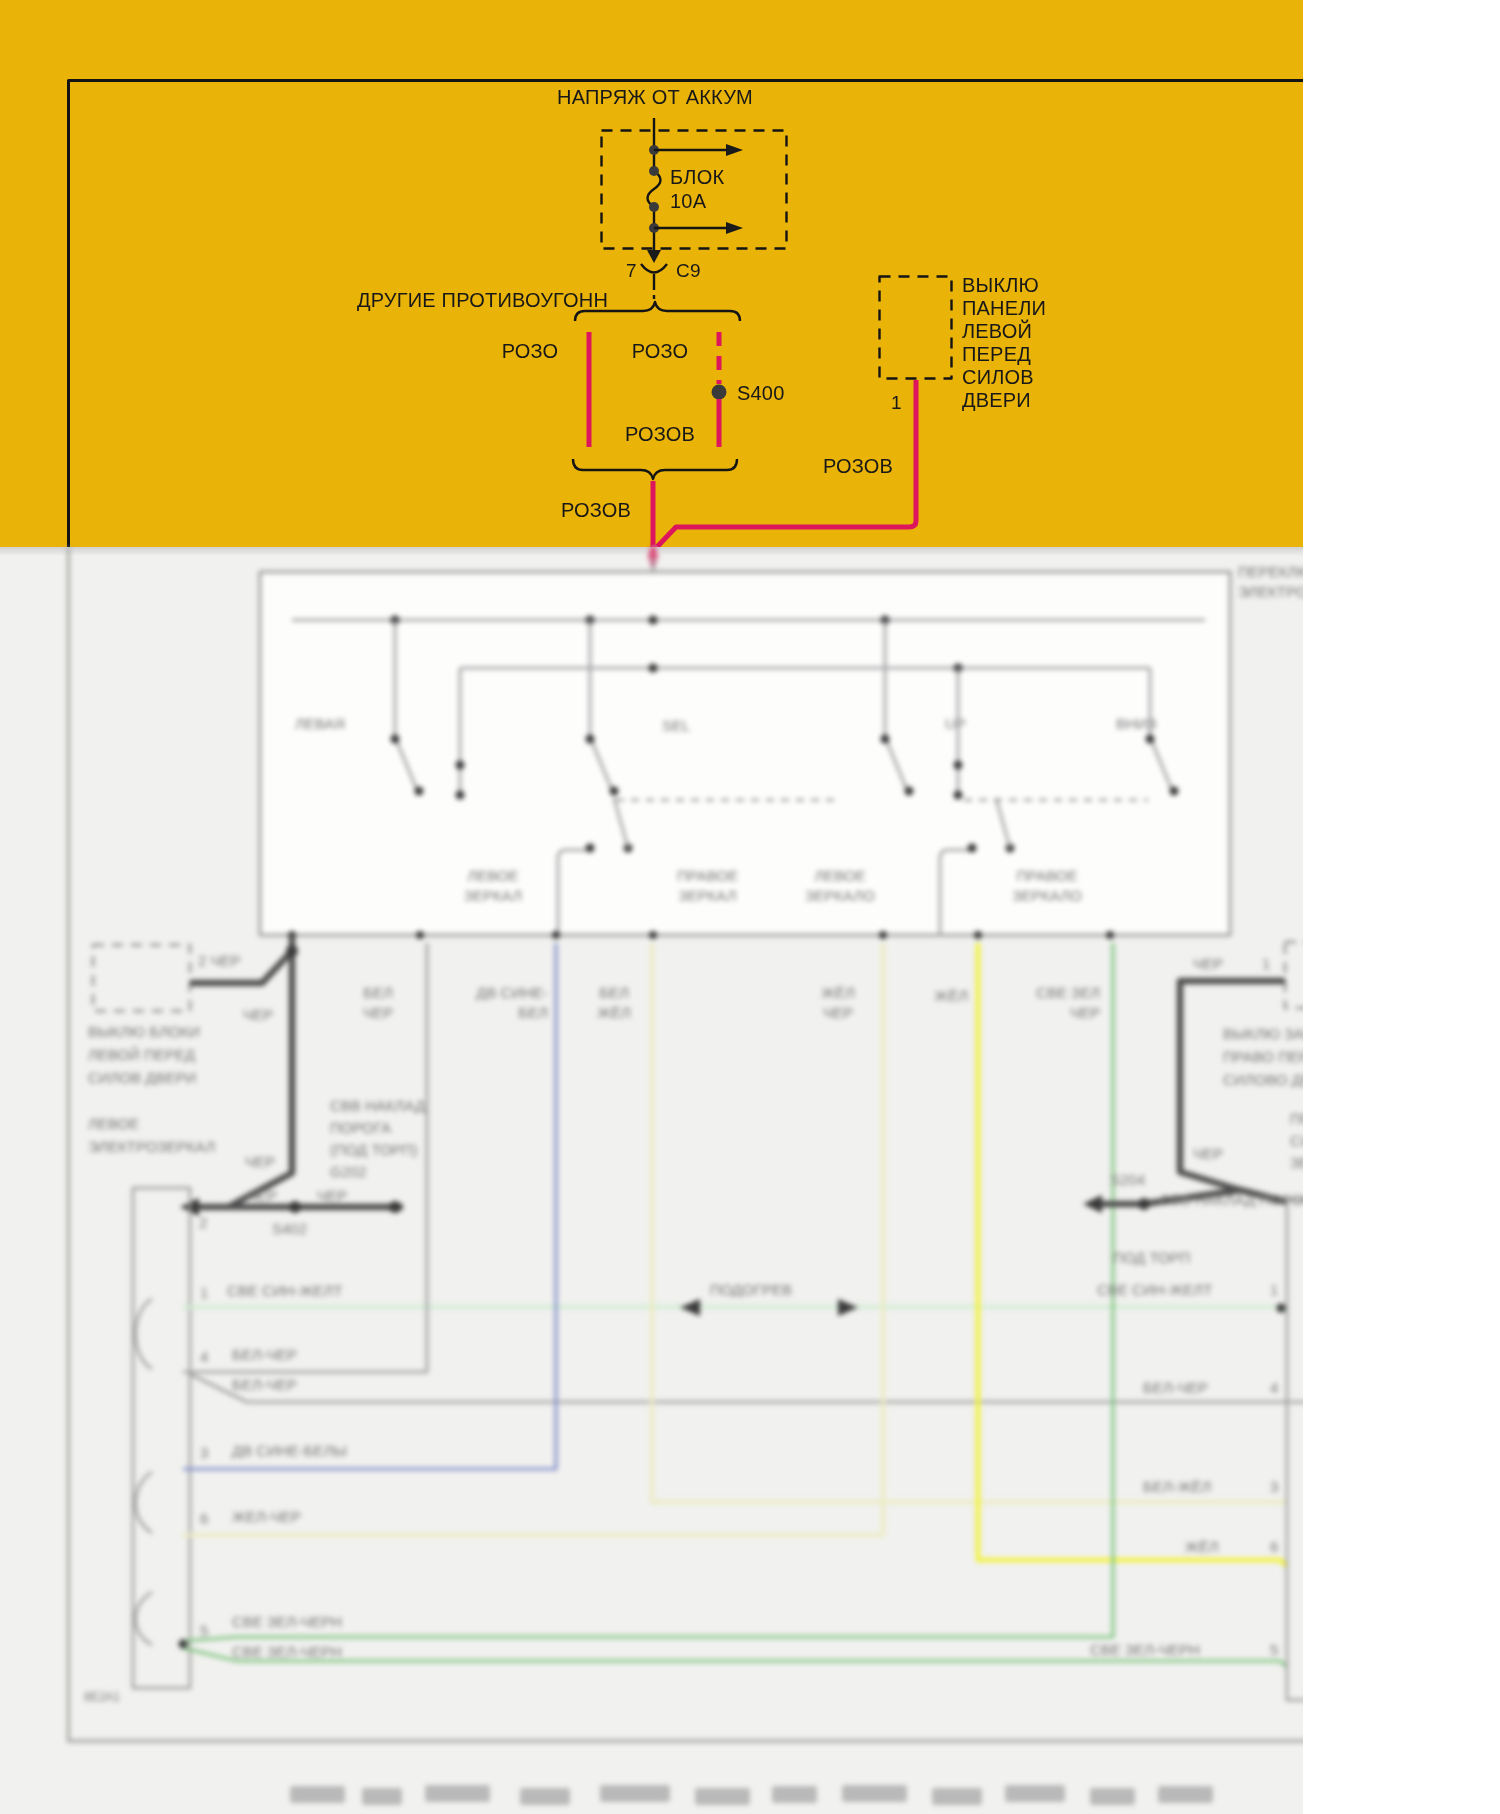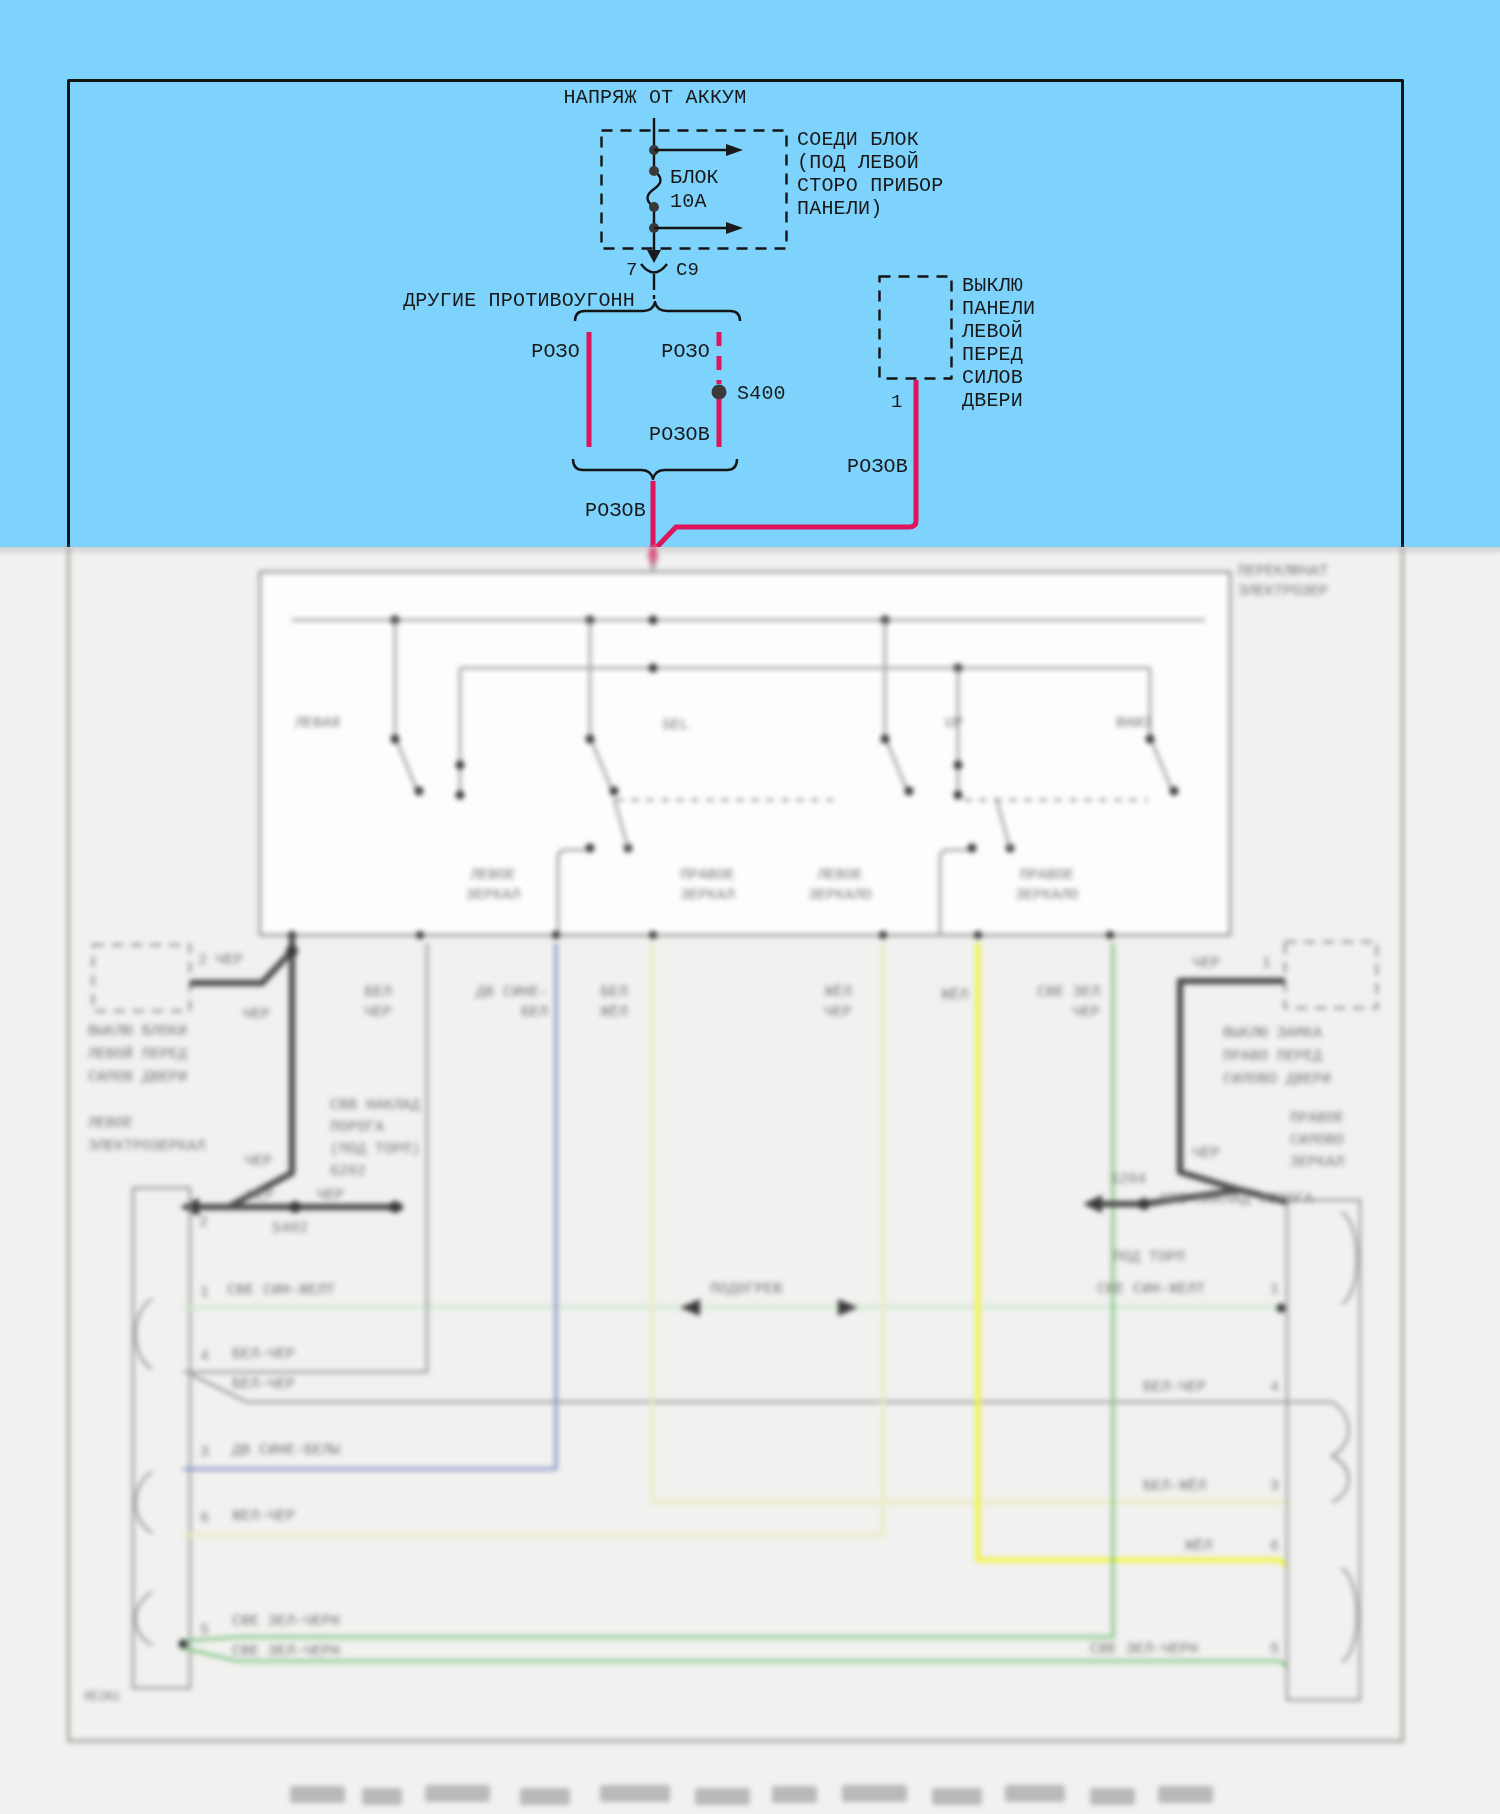--- a/index.html
+++ b/index.html
@@ -1,22 +1,22 @@
 <!DOCTYPE html>
 <html style="--c-pink: #dc155c; --c-wire_gray: #9b9b9b; --c-wire_dark: #4f4f4f; --c-blue: #8793cb; --c-green: #83c683; --c-pale_green: #cfeccf; --c-yellow: #f2f23c; --c-pale_yellow: #ebebc0; --c-blur_bg: #f1f1ef;"><head>
 <meta charset="utf-8">
 <style>
   html,body{margin:0;padding:0;background:#ffffff;}
-  #page{position:relative;width:1500px;height:1814px;background:#7dd3fc;overflow:hidden;
-        font-family:Liberation Mono, monospace;}
+  #page{position:relative;width:1303px;height:1814px;background:#eab308;overflow:hidden;
+        font-family:Liberation Sans, sans-serif;}
   svg{display:block}
   
   #sharp-svg{position:absolute;left:0;top:0;}
   .lbl{position:absolute;font-size:20px;line-height:23px;color:#181818;white-space:pre-line;letter-spacing:.2px;}
-  .lbl.c{text-align:center}.lbl.r{text-align:right}
+  .lbl.c{text-align:center}.lbl.r{text-align:center}
   .lbl.small{font-size:19px}
   
   #gray-band{position:absolute;left:0;top:547px;width:1500px;height:1267px;background:var(--c-blur_bg,#f1f1ef);}
   #gray-band::before{content:"";position:absolute;left:0;top:0;width:100%;height:9px;
         background:linear-gradient(#c9c9c7,rgba(201,201,199,0));opacity:.8;}
   #blur-wrap{position:absolute;left:0;top:547px;width:1500px;height:1267px;filter:blur(2.4px);}
   #blur-off{position:absolute;left:0;top:-547px;width:1500px;height:1814px;}
   .bl{position:absolute;font-size:15px;line-height:20px;color:#787878;white-space:pre-line;}
   .bl.r{text-align:right}.bl.c{text-align:center}
   .bl.lh22{line-height:22px}.bl.lh23{line-height:23px}
@@ -89,24 +89,20 @@
     <line class="wire w-pink" x1="653" y1="481" x2="653" y2="549"></line>
 
     <rect class="wire w-blk dash" x="879.5" y="276.5" width="72" height="102"></rect>
     <path class="wire w-pink" d="M916,380 V521 Q916,527 909,527 L676,527 L655,549"></path>
     <circle class="pdot" cx="654" cy="549" r="4.5"></circle>
   </svg>
 
   <div class="lbl c" style="left:545px;top:86px;width:220px">НАПРЯЖ ОТ АККУМ</div>
   <div class="lbl" style="left:670px;top:166px">БЛОК</div>
   <div class="lbl" style="left:670px;top:190px">10А</div>
-  <div class="lbl" style="left:797px;top:128px">СОЕДИ БЛОК
-(ПОД ЛЕВОЙ
-СТОРО ПРИБОР
-ПАНЕЛИ)</div>
   <div class="lbl small" style="left:626px;top:259px">7</div>
   <div class="lbl small" style="left:676px;top:259px">C9</div>
   <div class="lbl r" style="left:330px;top:289px;width:305px">ДРУГИЕ ПРОТИВОУГОНН</div>
   <div class="lbl r" style="left:480px;top:340px;width:100px">РОЗО</div>
   <div class="lbl r" style="left:610px;top:340px;width:100px">РОЗО</div>
   <div class="lbl" style="left:737px;top:382px">S400</div>
   <div class="lbl r" style="left:610px;top:423px;width:100px">РОЗОВ</div>
   <div class="lbl r" style="left:546px;top:499px;width:100px">РОЗОВ</div>
   <div class="lbl r" style="left:808px;top:455px;width:100px">РОЗОВ</div>
   <div class="lbl" style="left:962px;top:274px">ВЫКЛЮ

